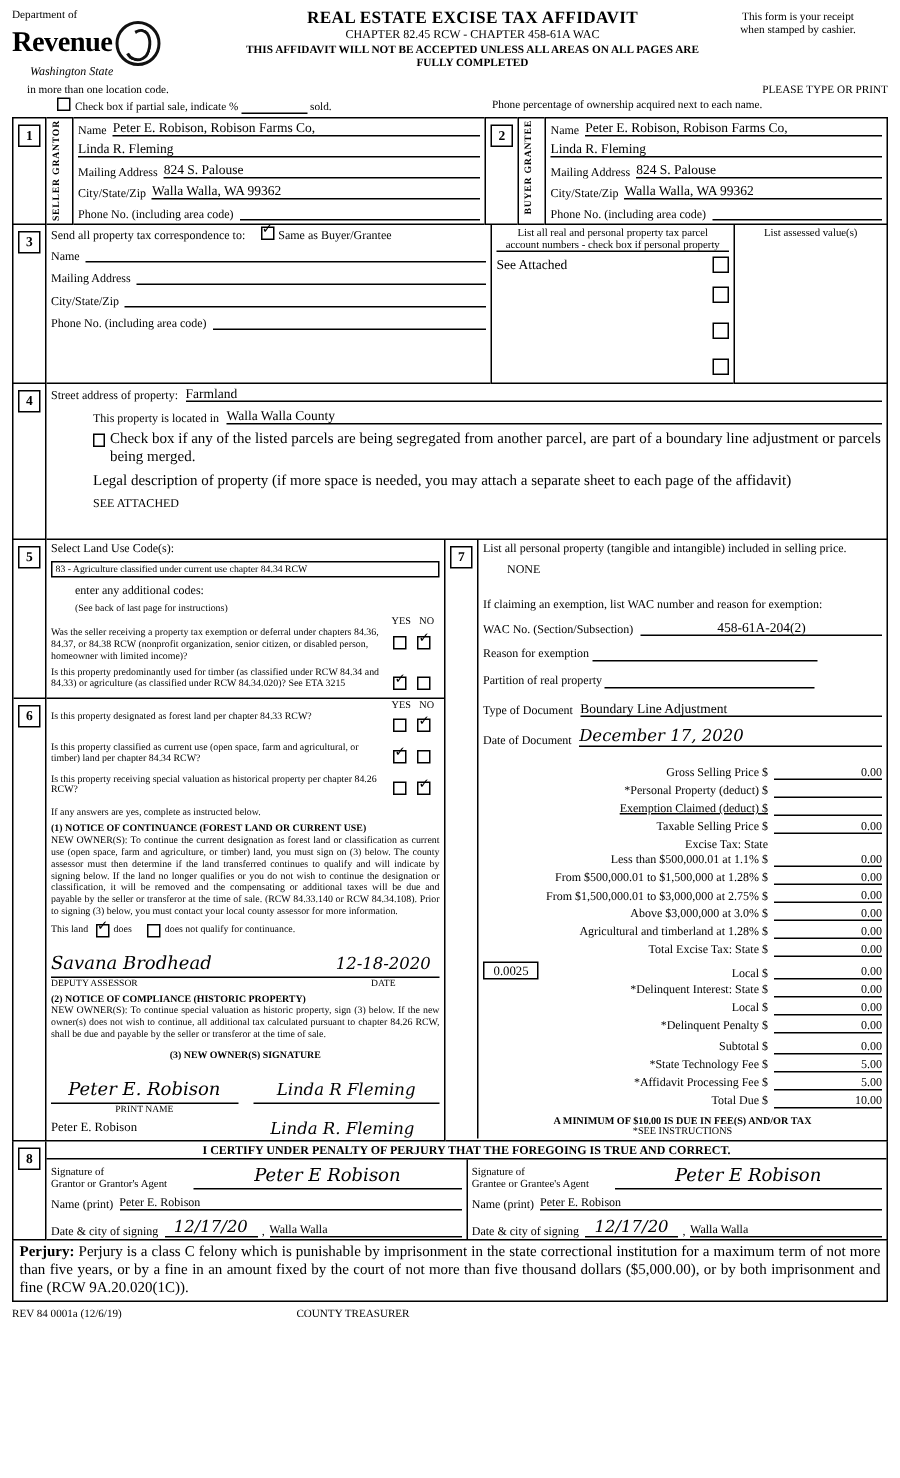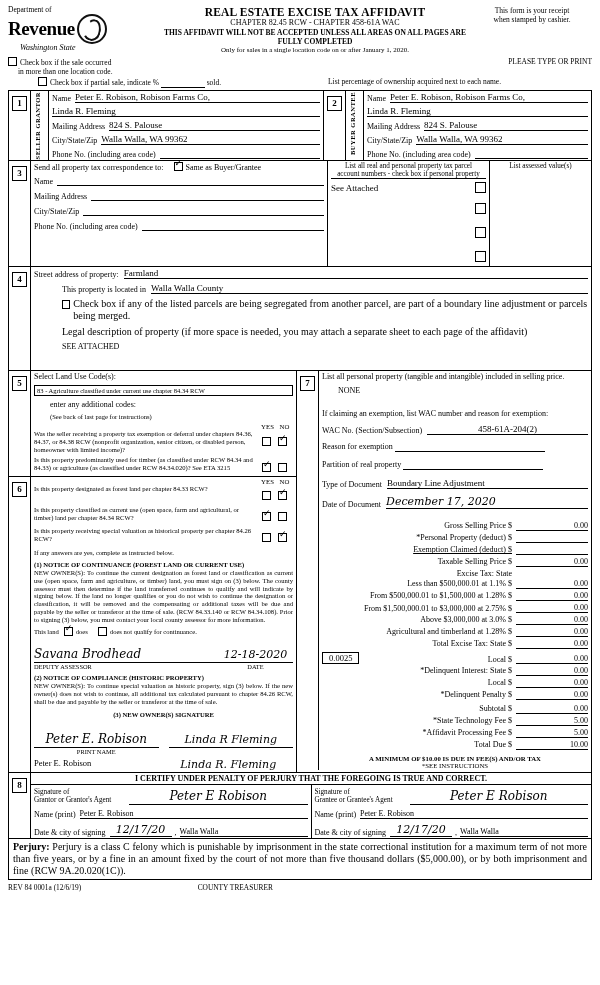--- a/index.html
+++ b/index.html
@@ -57,45 +57,41 @@
       <div style="display:flex;align-items:center;">
         <span class="rev">Revenue</span>
         <span class="logo"></span>
       </div>
       <div class="wa">Washington State</div>
     </div>
     <div class="titleblk">
       <div class="t1">REAL ESTATE EXCISE TAX AFFIDAVIT</div>
       <div class="t2">CHAPTER 82.45 RCW - CHAPTER 458-61A WAC</div>
       <div class="t3">THIS AFFIDAVIT WILL NOT BE ACCEPTED UNLESS ALL AREAS ON ALL PAGES ARE FULLY COMPLETED</div>
-      <div class="t4">Only for sales in a single location code on or after January 1, 2020.</div>
     </div>
     <div class="receipt">
       <div>This form is your receipt</div>
       <div>when stamped by cashier.</div>
     </div>
   </div>
 
   <div class="row" style="margin-top:1px;">
     <div style="flex:1" class="topnotes">
-      <div>
-        <span class="cb"></span><span>Check box if the sale occurred</span>
-      </div>
       <div style="padding-left:10px;">in more than one location code.</div>
     </div>
     <div class="topnotes" style="width:330px;text-align:right;">PLEASE TYPE OR PRINT</div>
   </div>
 
   <div class="row" style="font-size:7.5px;margin-top:1px;">
     <div style="width:290px;padding-left:30px;">
       <span class="cb"></span><span>Check box if partial sale, indicate %</span>
       <span style="display:inline-block;width:44px;border-bottom:.8px solid #000;">&nbsp;</span>
       <span>sold.</span>
     </div>
-    <div style="flex:1;">List percentage of ownership acquired next to each name.</div>
+    <div style="flex:1;">Phone percentage of ownership acquired next to each name.</div>
   </div>
 
   <table class="mainbox" style="width:100%;margin-top:2px;">
     <tbody>
         <tr>
       <td style="width:11px;border-right:1px solid #000;" class="center cell">
         <div class="secnum">1</div>
       </td>
       <td style="width:11px;border-right:1px solid #000;" class="center cell">
         <div class="sideLbl">SELLER GRANTOR</div>

